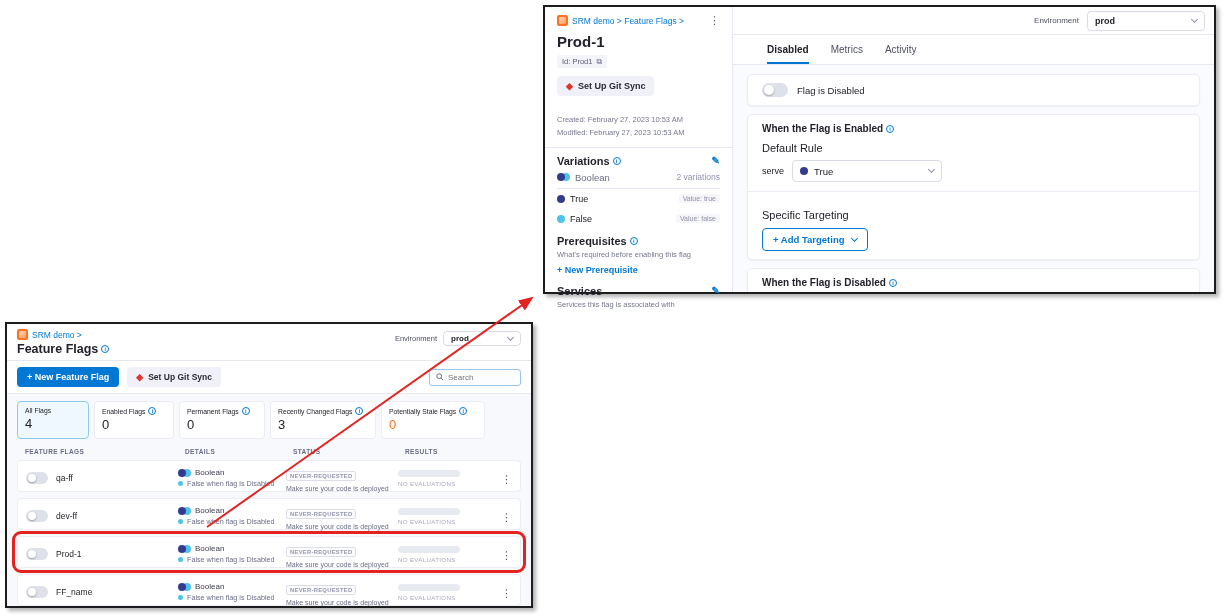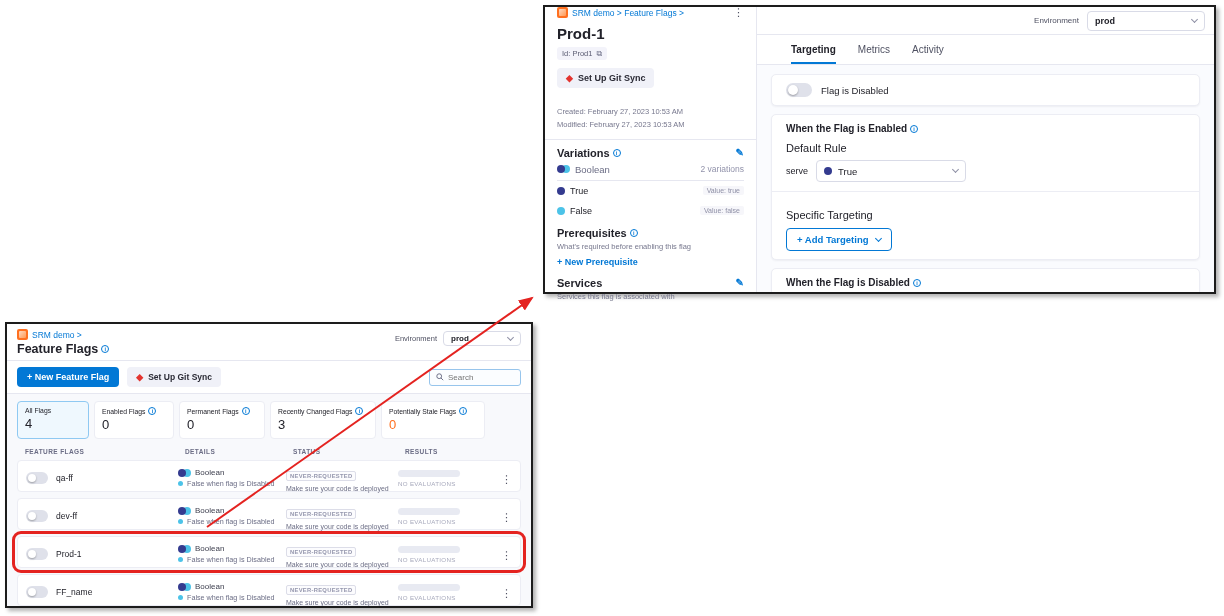--- a/index.html
+++ b/index.html
@@ -30,21 +30,21 @@
   .boolicon i.b2 { background:#4cc3e8; margin-left:-3px; }
   .selectbox { display:flex; align-items:center; border:1px solid #d9dbe7; border-radius:4px; background:#fff;
                padding:0 7px; color:#22222a; cursor:pointer; }
   .toggle { border-radius:8px; background:#dfe1ea; position:relative; flex:0 0 auto; cursor:pointer; }
   .toggle .knob { position:absolute; border-radius:50%; background:#fff; box-shadow:0 1px 2px rgba(0,0,0,.3); }
   .tg-md { width:26px; height:14px; } .tg-md .knob { width:10px; height:10px; left:2px; top:2px; }
   .tg-sm { width:22px; height:12px; } .tg-sm .knob { width:8px; height:8px; left:2px; top:2px; }
 
   
   #detail { left:543px; top:5px; width:673px; height:289px; display:flex; }
-  .dleft { width:212px; border-right:1px solid #e6e7f0; padding:0 12px; flex:0 0 auto; }
+  .dleft { width:188px; border-right:1px solid #e6e7f0; padding:8px 12px; flex:0 0 auto; }
   .crumbrow { display:flex; align-items:center; }
   .crumb { display:flex; align-items:center; gap:4px; font-size:8.5px; color:#0278d5; cursor:pointer; }
   .crumbrow .kebab { margin-left:auto; }
   .dtitle { font-size:15px; font-weight:bold; color:#22222a; margin-top:7px; }
   .idbadge { display:inline-flex; align-items:center; gap:4px; background:#f3f3fa; border-radius:3px;
              padding:2px 5px; font-size:7.5px; color:#5b5c72; margin-top:4px; }
   .copyicon { font-size:8px; color:#6b6d85; cursor:pointer; line-height:1; }
   .gitbtn { display:inline-flex; align-items:center; gap:5px; background:#f0f1f8; border-radius:4px;
             padding:5px 9px; font-size:9px; font-weight:bold; color:#2a2a35; margin-top:8px; cursor:pointer; }
   .meta { font-size:7.5px; color:#77788e; margin-top:18px; line-height:1.7; }
@@ -212,21 +212,21 @@
     <div class="dright">
       <div class="envbar">
         <span class="envlabel">Environment</span>
         <div class="selectbox envselect">
           <span>prod</span>
           <span class="chev"></span>
         </div>
       </div>
 
       <div class="tabs">
-        <span class="tab active">Targeting</span>
+        <span class="tab active">Disabled</span>
         <span class="tab">Metrics</span>
         <span class="tab">Activity</span>
       </div>
 
       <div class="dcontent">
         <div class="card flagstate">
           <span class="toggle tg-md">
               <span class="knob"></span>
             </span>
           <span>Flag is Disabled</span>

